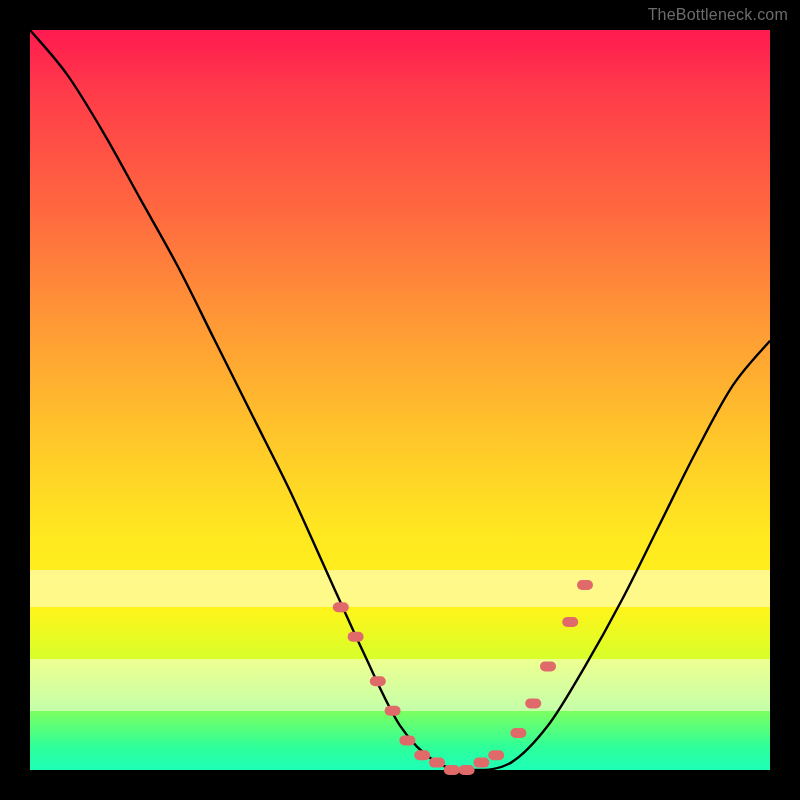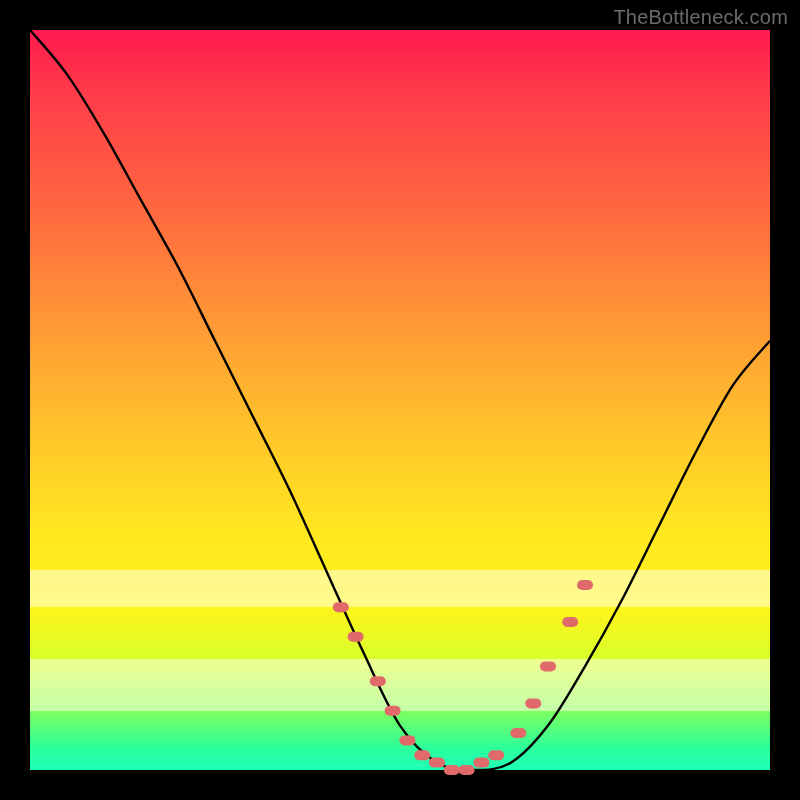--- a/index.html
+++ b/index.html
@@ -42,21 +42,21 @@
     position: absolute;
     left: 0;
     right: 0;
     background: rgba(255,255,230,0.55);
   }
   .watermark {
     position: absolute;
     top: 6px;
     right: 12px;
     color: #6b6b6b;
-    font-size: 20px;
+    font-size: 16px;
     font-weight: 500;
     letter-spacing: 0.2px;
     user-select: none;
   }
   svg.curve {
     position: absolute;
     inset: 0;
     width: 100%;
     height: 100%;
     overflow: visible;

